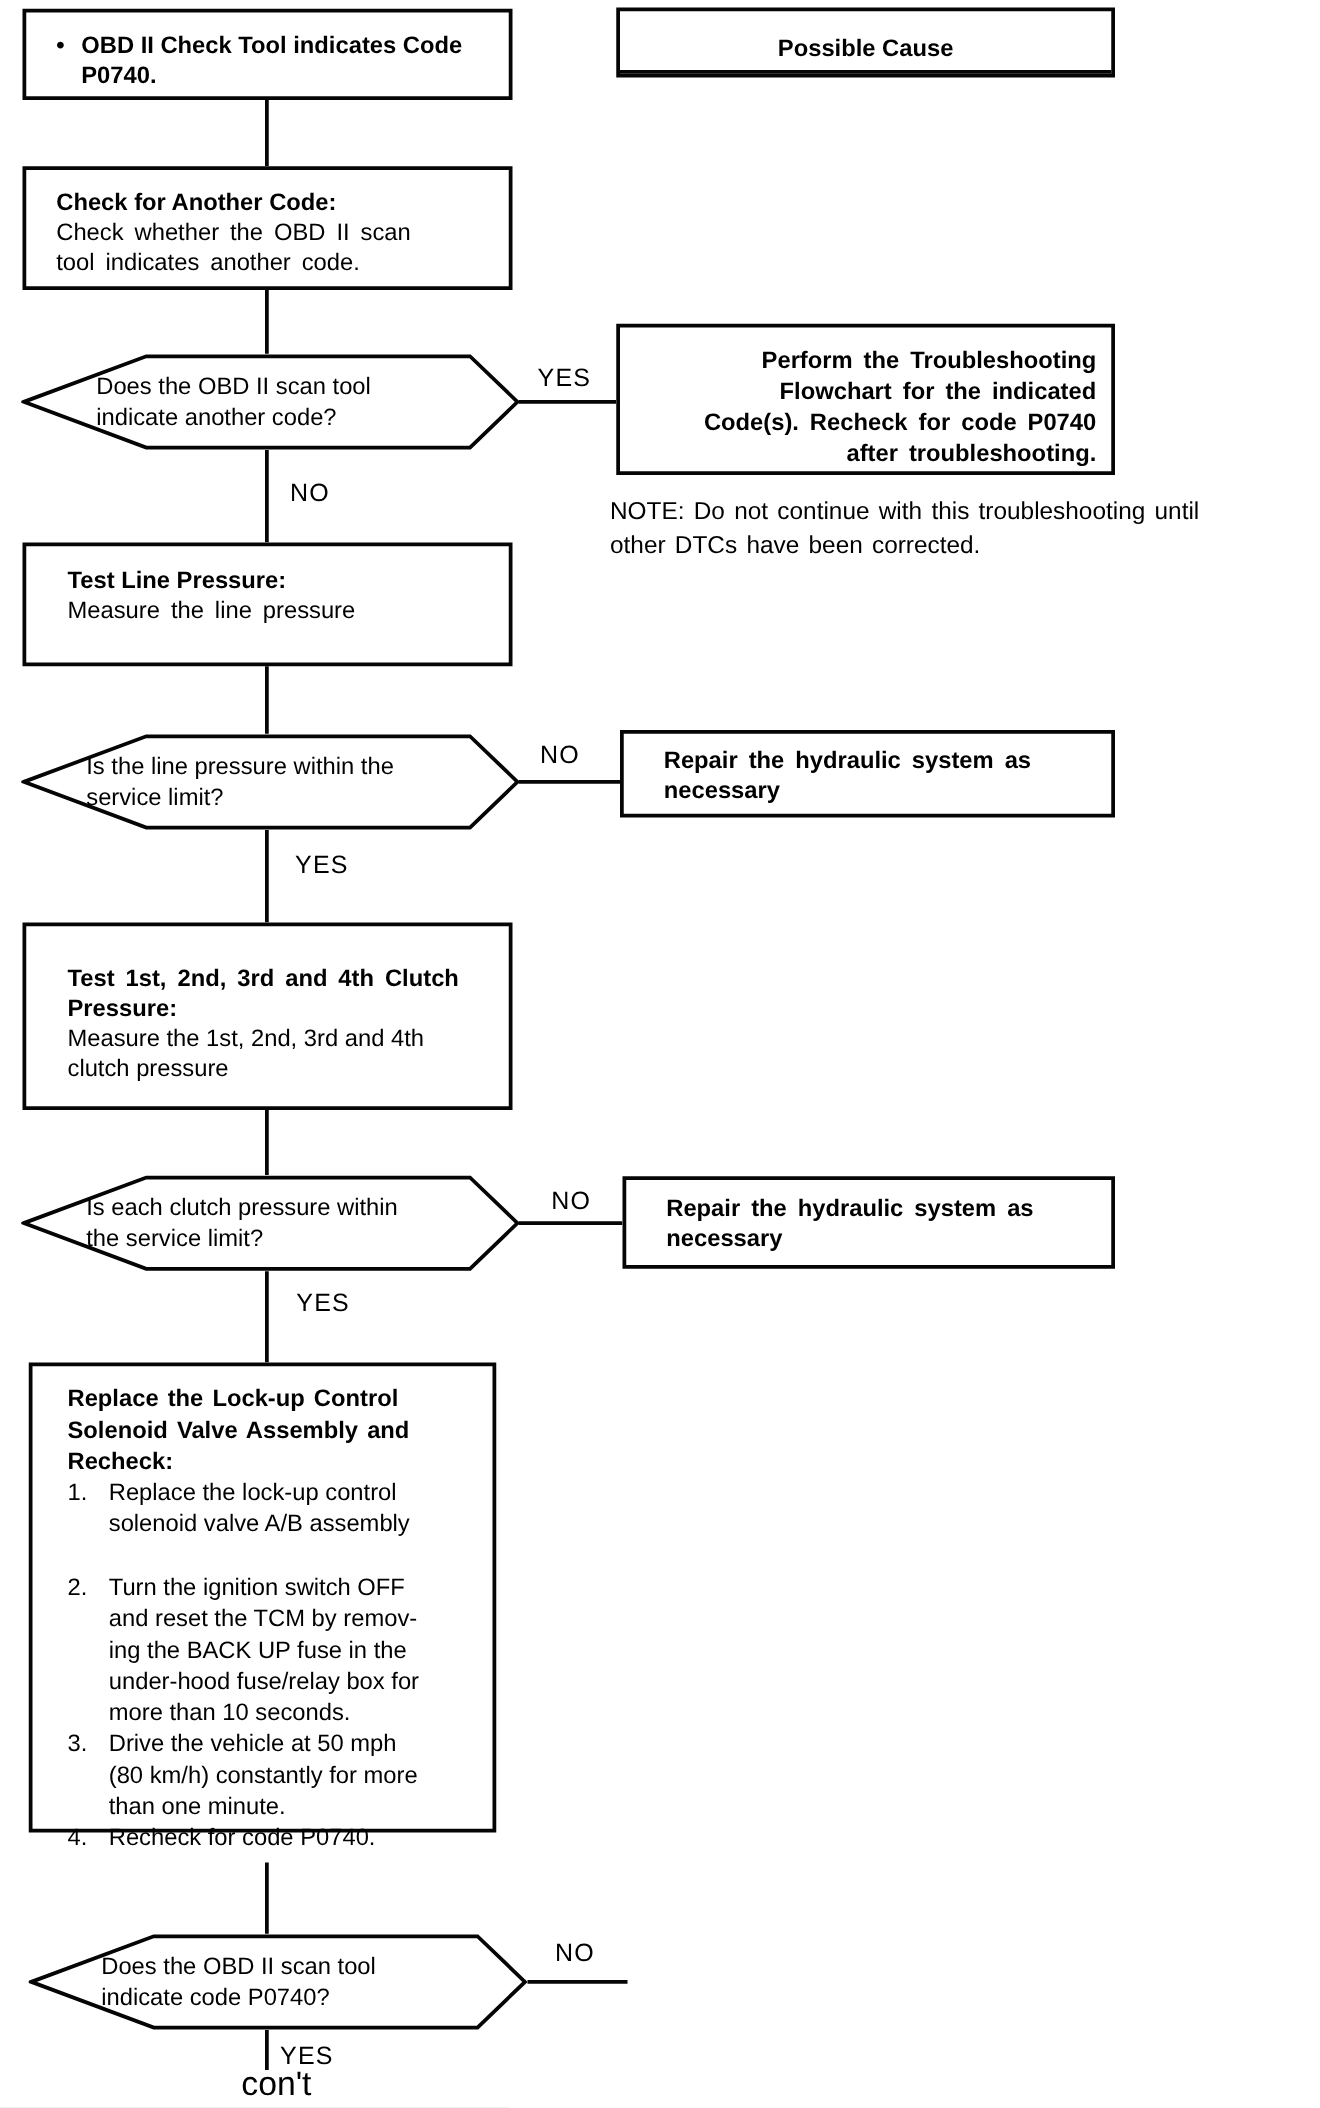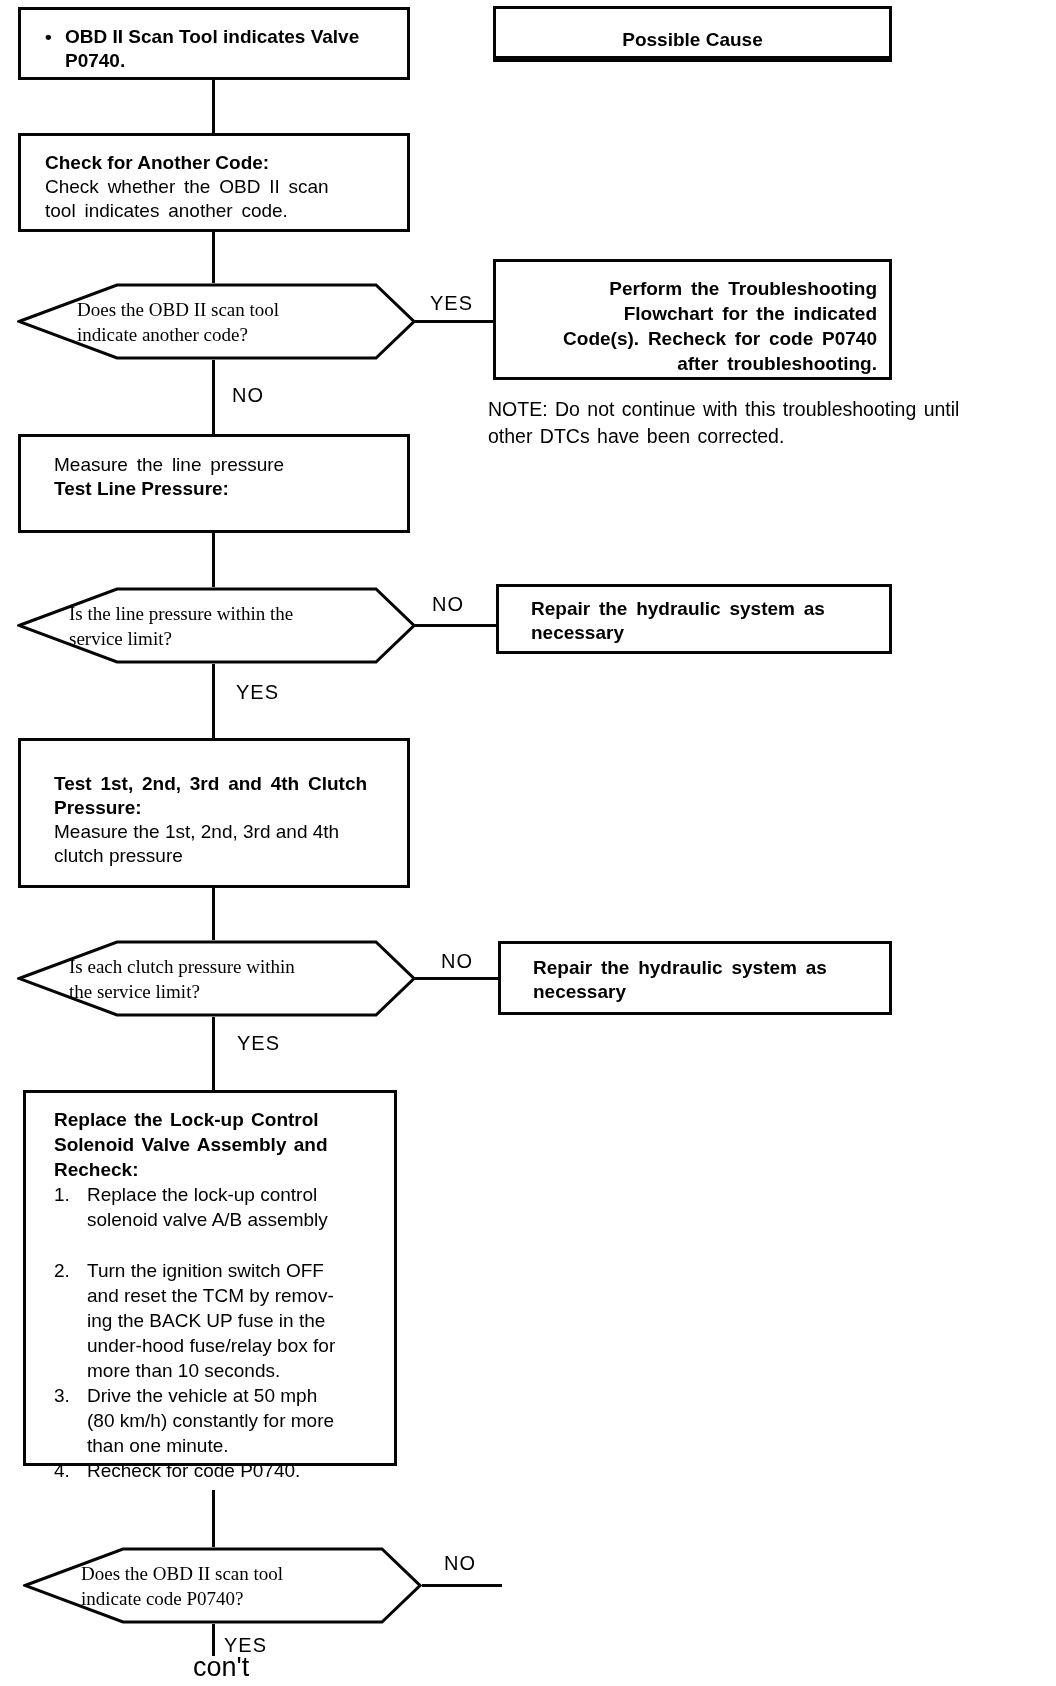--- a/index.html
+++ b/index.html
@@ -22,21 +22,21 @@
   .jst{word-spacing:3.5px;}
   .lineV,.lineH{position:absolute;background:#050505;}
   .lineV{width:3px;}
   .lineH{height:3px;}
   .lbl{
     position:absolute;
     font-size:20px;line-height:22px;
     letter-spacing:1px;
     background:#fff;
   }
-  .hexwrap{position:absolute;font-family:Liberation Serif, serif;}
+  .hexwrap{position:absolute;}
   .hexwrap svg{display:block;}
   .hextext{
     position:absolute;top:0;left:64px;right:34px;height:100%;
     display:flex;align-items:center;
     font-size:19px;line-height:25px;
     white-space:pre-line;
   }
   
   #pc-table{position:absolute;left:493px;top:6px;width:399px;border:3px solid #050505;background:#fff;box-sizing:border-box;}
   #pc-table .hdr{
@@ -63,21 +63,21 @@
   }
 </style>
 </head>
 <body>
 
 <div id="page">
 
   <div class="box" style="left:18px;top:7px;width:392px;height:73px;padding:15px 10px 0 24px;">
     <div style="display:flex;">
       <span class="t b" style="width:20px;flex:0 0 20px;">•</span>
-      <span class="t b">OBD II Scan Tool indicates Valve
+      <span class="t b">OBD II Check Tool indicates Code
 P0740.</span>
     </div>
   </div>
 
   <div id="pc-table">
     <div class="hdr">Possible Cause</div>
   </div>
 
   <div class="lineV" style="left:212px;top:80px;height:53px;"></div>
 
@@ -107,22 +107,22 @@
     <div class="t b jst" style="line-height:25px;">Perform the Troubleshooting
 Flowchart for the indicated
 Code(s). Recheck for code P0740
 after troubleshooting.</div>
   </div>
 
   <div id="note">NOTE: Do not continue with this troubleshooting until
 other DTCs have been corrected.</div>
 
   <div class="box" style="left:18px;top:434px;width:392px;height:99px;padding:16px 10px 0 33px;">
+    <div class="t b">Test Line Pressure:</div>
     <div class="t jst">Measure the line pressure</div>
-    <div class="t b">Test Line Pressure:</div>
   </div>
 
   <div class="lineV" style="left:212px;top:533px;height:54px;"></div>
 
   <div class="hexwrap" style="left:17px;top:587px;width:399px;height:77px;">
     <svg width="399" height="77" viewBox="0 0 399 77">
       <polygon points="2,38.5 100,2 359,2 397,38.5 359,75 100,75" fill="#ffffff" stroke="#050505" stroke-width="3"></polygon>
     </svg>
     <div class="hextext" style="left:52px;">Is the line pressure within the
 service limit?</div>

